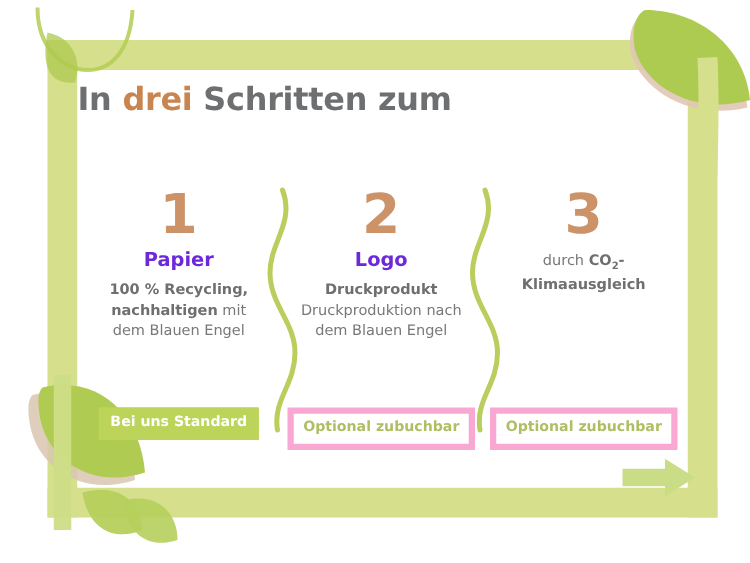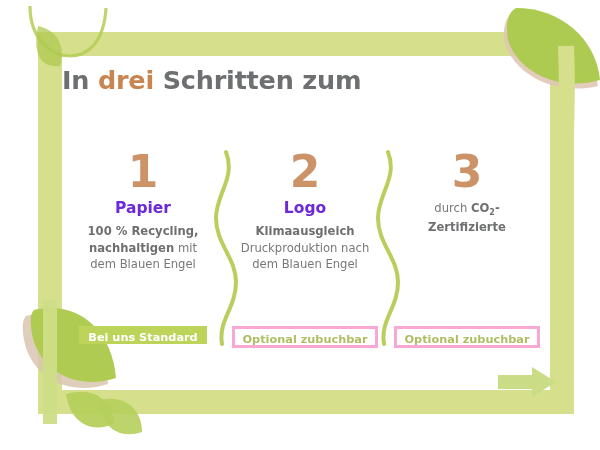--- a/index.html
+++ b/index.html
@@ -109,32 +109,32 @@
     top: 178px;
     width: 100%;
     display: flex;
     justify-content: center;
   }
   .badge {
     display: inline-block;
     font-size: 11.3px;
     font-weight: bold;
     line-height: 1;
-    padding: 5px 8px 0 8px;
+    padding: 5px 8px 8px 8px;
     white-space: nowrap;
   }
   .badge.solid {
     background: #bcd459;
     color: #ffffff;
     border: 1px solid #bcd459;
   }
   .badge.outline {
     background: #ffffff;
     color: #aebf63;
-    border: 3px solid #f9a8d4;
+    border: 5px solid #f9a8d4;
   }
 
   
   .divider {
     position: absolute;
     top: 0;
     width: 30px;
     height: 200px;
   }
   .divider-1 { left: 148px; }
@@ -195,28 +195,28 @@
       <div class="col-title">Papier</div>
       <div class="col-body"><b>100 % Recycling,</b><br><b>nachhaltigen</b> mit<br>dem Blauen Engel</div>
       <div class="badge-wrap">
         <span class="badge solid">Bei uns Standard</span>
       </div>
     </div>
 
     <div class="col">
       <div class="col-num">2</div>
       <div class="col-title">Logo</div>
-      <div class="col-body"><b>Klimaausgleich</b><br>Druckproduktion nach<br>dem Blauen Engel<br></div>
+      <div class="col-body"><b>Druckprodukt</b><br>Druckproduktion nach<br>dem Blauen Engel<br></div>
       <div class="badge-wrap">
         <span class="badge outline">Optional zubuchbar</span>
       </div>
     </div>
 
     <div class="col">
       <div class="col-num">3</div>
-      <div class="col-body">durch <b>CO<sub>2</sub>-</b><br><b>Zertifizierte</b></div>
+      <div class="col-body">durch <b>CO<sub>2</sub>-</b><br><b>Klimaausgleich</b></div>
       <div class="badge-wrap">
         <span class="badge outline">Optional zubuchbar</span>
       </div>
     </div>
 
   </div>
 </div>
 
 </body></html>

